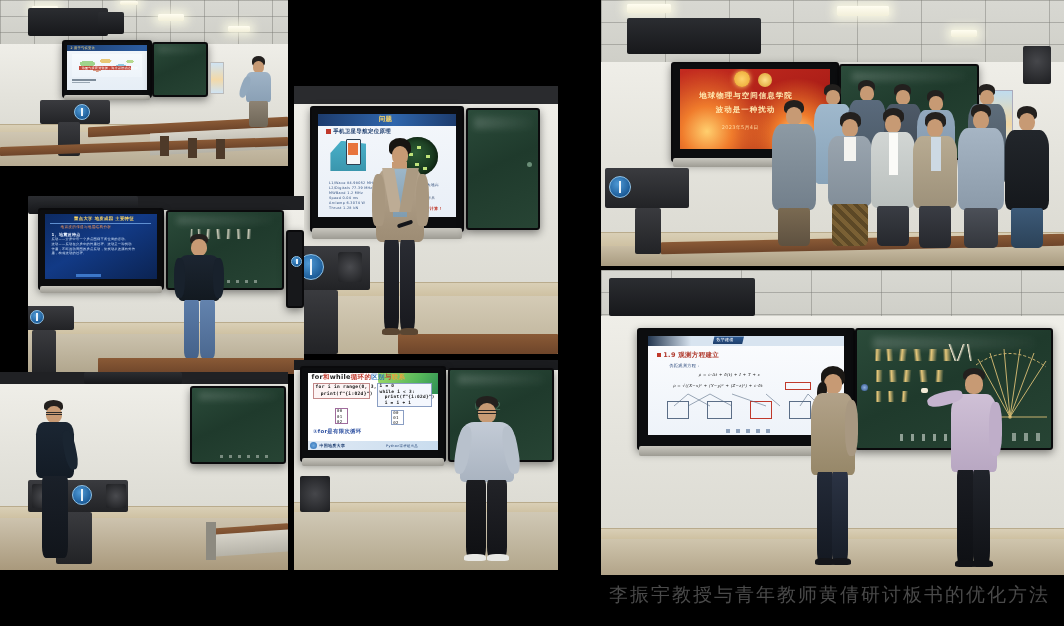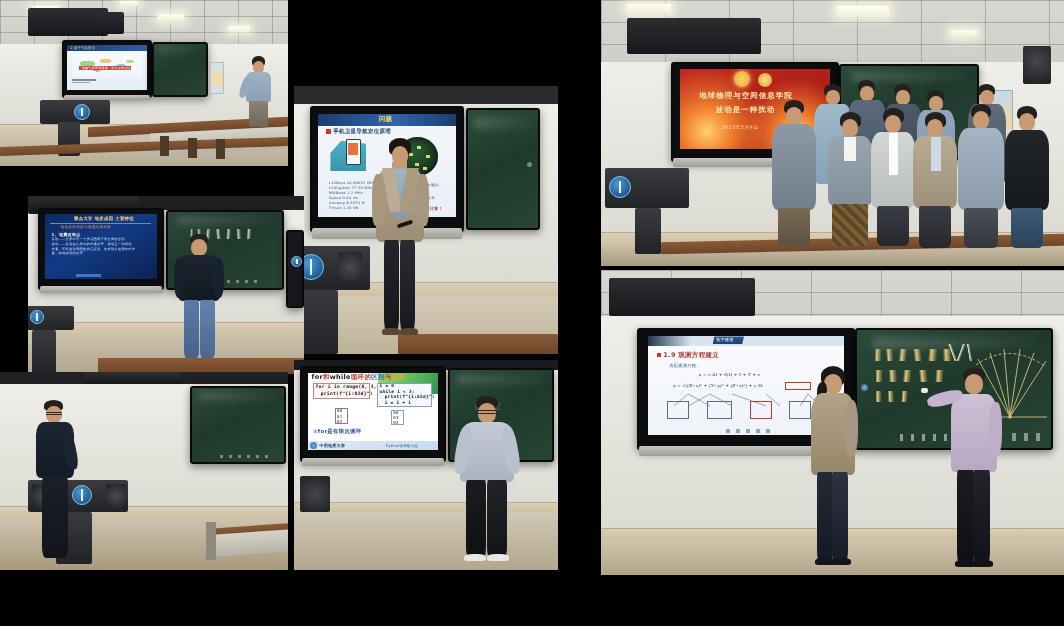--- a/index.html
+++ b/index.html
@@ -695,14 +695,15 @@
                   border-radius:40%; transform:rotate(-14deg);"></div>
       <div style="position:absolute;left:-28px;top:20px;width:7px;height:5px;background:#f2ead6;border-radius:2px;"></div>
       <div class="arm" style="left:40px; top:34px; width:13px; height:54px; background:#bfaec9;"></div>
       <div class="legs" style="left:8px; top:102px; width:17px; height:94px; background:linear-gradient(#1a1c22,#0e1014);"></div>
       <div class="legs" style="left:24px; top:102px; width:17px; height:94px; background:linear-gradient(#21242b,#101216);"></div>
       <div style="position:absolute;left:6px;top:192px;width:21px;height:7px;background:#111216;border-radius:40% 40% 20% 20%;"></div>
       <div style="position:absolute;left:23px;top:192px;width:21px;height:7px;background:#111216;border-radius:40% 40% 20% 20%;"></div>
     </div>
   </div>
 
+  <div id="caption">李振宇教授与青年教师黄倩研讨板书的优化方法</div>
 
 </div>
 
 </body></html>

